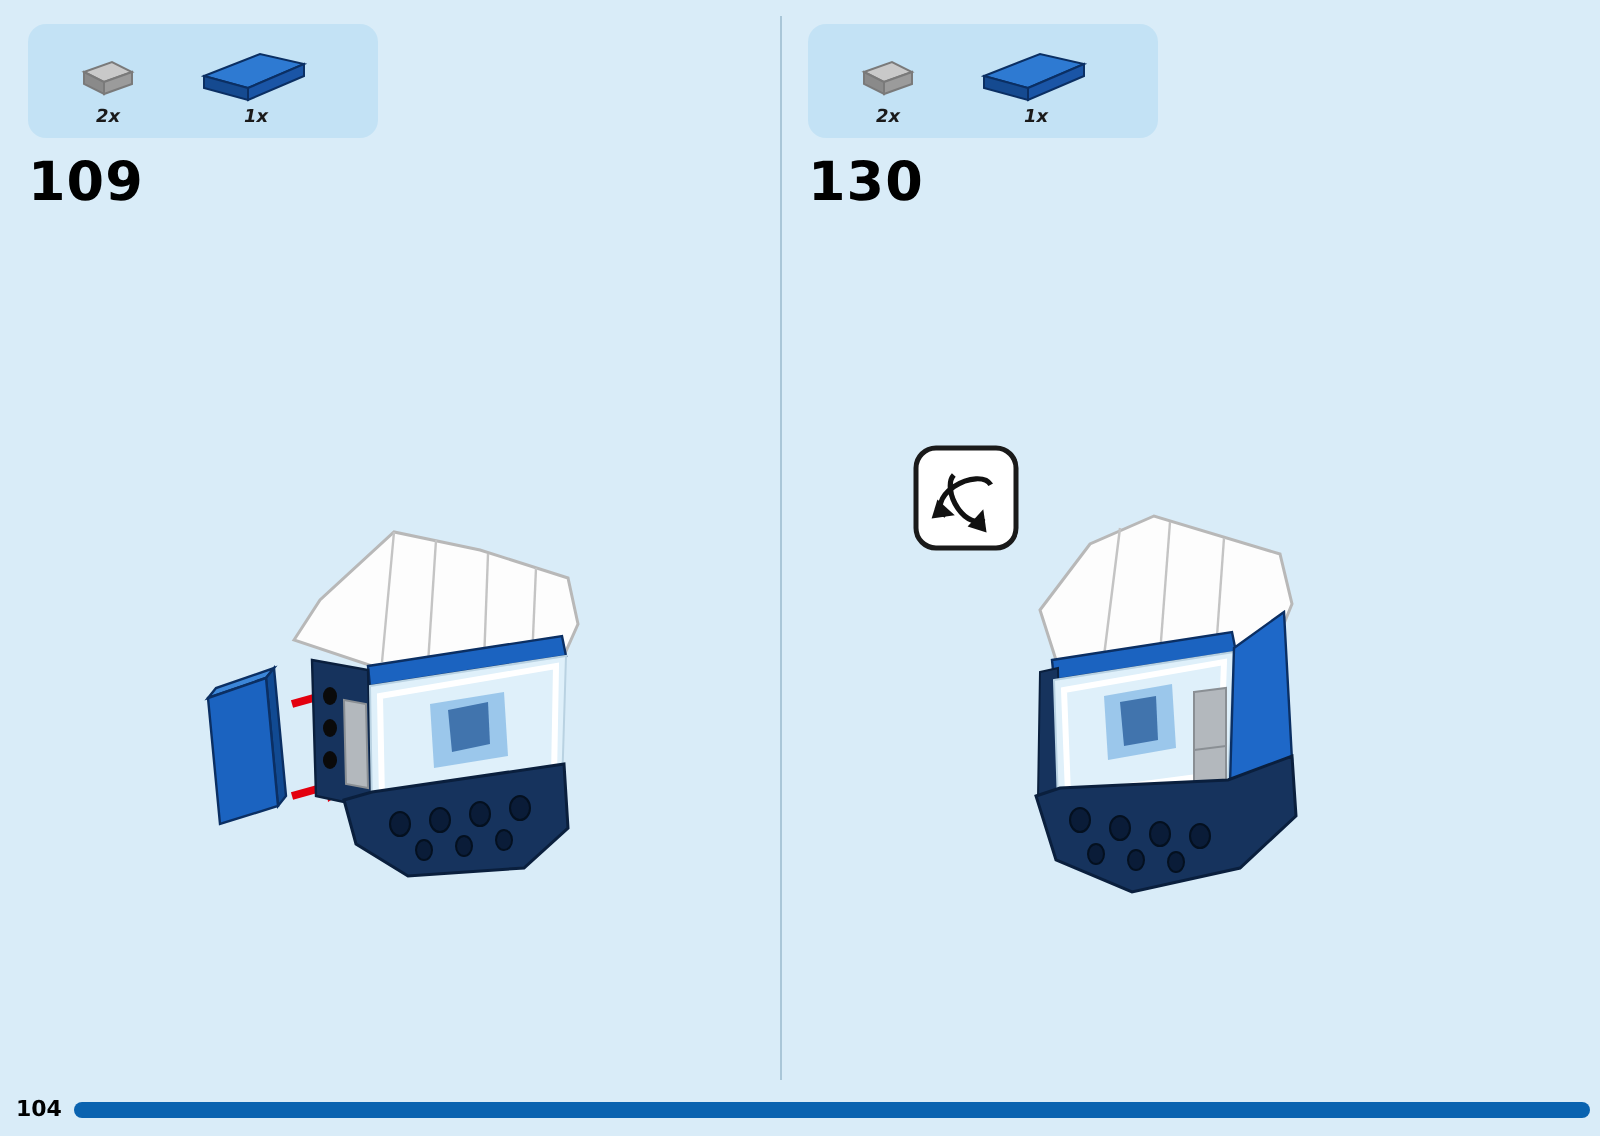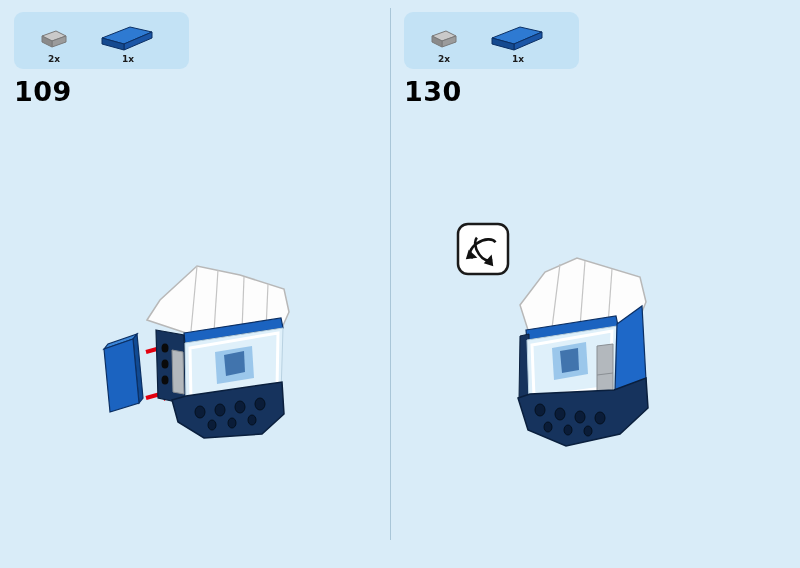--- a/index.html
+++ b/index.html
@@ -30,21 +30,21 @@
   .step-left{left:0;width:390px;}
   .step-right{left:390px;width:410px;}
   .parts-box{
     position:absolute;top:12px;left:14px;width:175px;height:57px;
     background:var(--callout-bg);border-radius:9px;
     display:flex;align-items:center;justify-content:flex-start;
     gap:6px;padding:4px 10px 2px 14px;
   }
   .part-cell{
     display:flex;flex-direction:column;align-items:center;justify-content:flex-end;
-    height:100%;padding-bottom:3px;
+    height:100%;padding-bottom:3px;font-style:italic;
   }
   .part-cell.small{width:52px;}
   .part-cell.large{width:84px;justify-content:flex-end;}
   .part-count{font-size:9px;font-weight:bold;color:var(--text);margin-top:2px;}
   .step-number{
     position:absolute;top:76px;left:14px;
     font-size:27px;font-weight:bold;color:#000;letter-spacing:.5px;text-align:right;
   }
   .illustration{position:absolute;left:0;top:70px;}
   footer{position:absolute;left:0;right:0;bottom:6px;height:16px;}
@@ -211,14 +211,18 @@
         <ellipse cx="560" cy="414" rx="5" ry="6" fill="#0a1c38" stroke="#04101f"></ellipse>
         <ellipse cx="580" cy="417" rx="5" ry="6" fill="#0a1c38" stroke="#04101f"></ellipse>
         <ellipse cx="600" cy="418" rx="5" ry="6" fill="#0a1c38" stroke="#04101f"></ellipse>
         <ellipse cx="548" cy="427" rx="4" ry="5" fill="#0a1c38" stroke="#04101f"></ellipse>
         <ellipse cx="568" cy="430" rx="4" ry="5" fill="#0a1c38" stroke="#04101f"></ellipse>
         <ellipse cx="588" cy="431" rx="4" ry="5" fill="#0a1c38" stroke="#04101f"></ellipse>
       </g>
     </svg>
   </section>
 
+  <footer>
+    <span class="page-number">104</span>
+    <div class="progress-bar"></div>
+  </footer>
 
 </div>
 
 </body></html>

